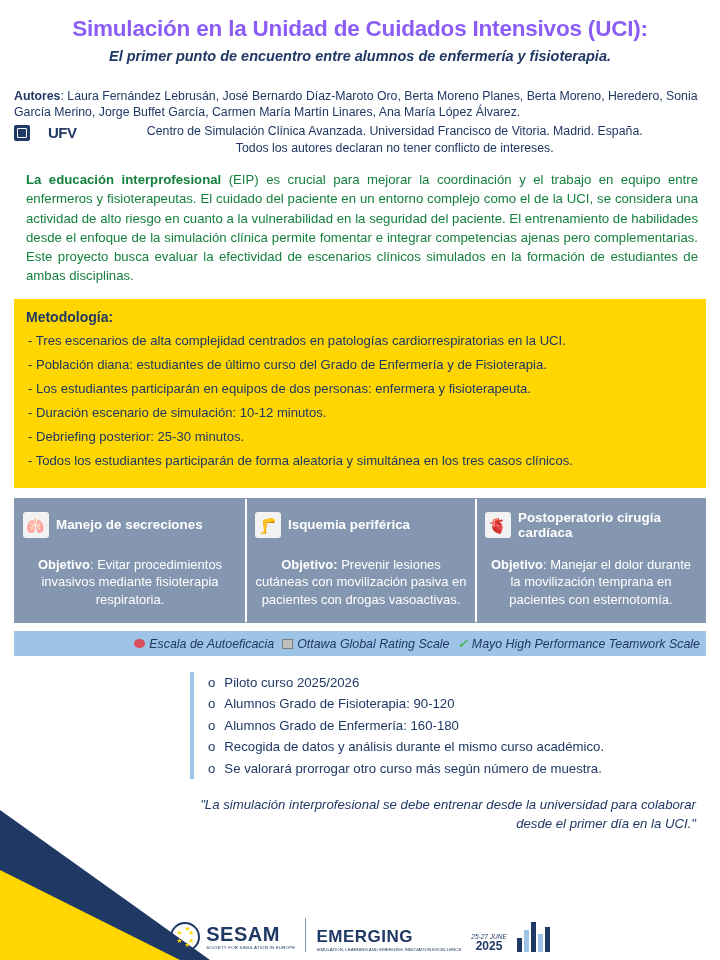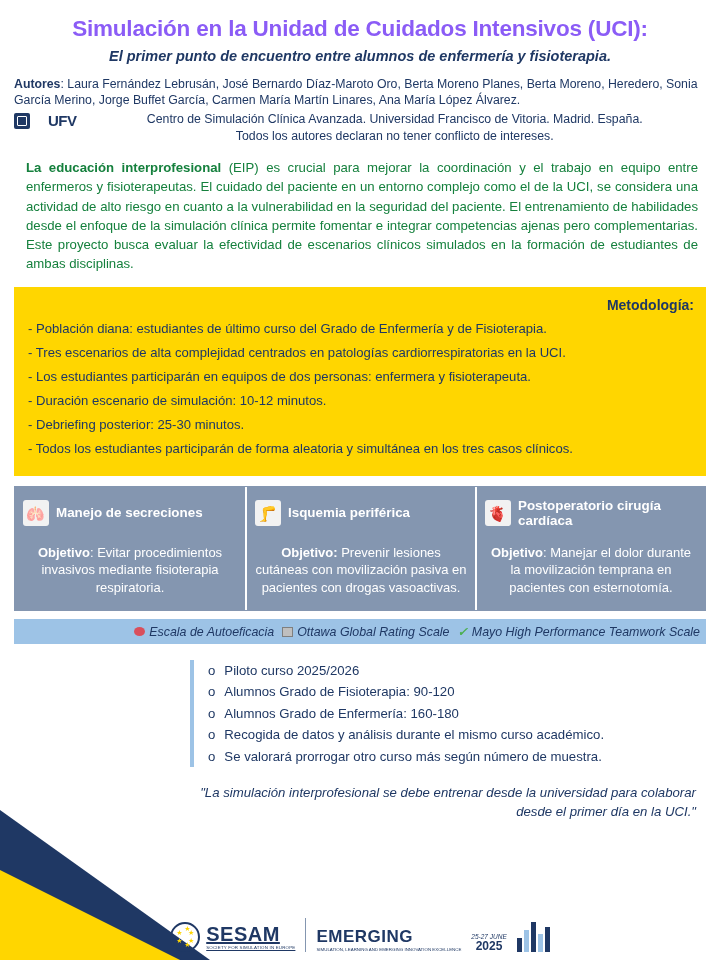--- a/index.html
+++ b/index.html
@@ -43,21 +43,21 @@
   .subtitle {
     text-align:center;
     font-size: 14.5px;
     font-weight: bold;
     font-style: italic;
     color:#1f3864;
     margin-top: 6px;
   }
 
   .authors {
-    margin-top: 12px;
+    margin-top: 24px;
     font-size: 12.3px;
     line-height: 1.35;
     color:#1f3864;
     text-align:left;
   }
   .authors b { font-weight:bold; }
 
   .affil-row {
     display:flex; align-items:flex-start; gap:7px;
     margin-top: 2px;
@@ -90,21 +90,21 @@
   .abstract b { font-weight:bold; }
 
   
   .method {
     margin-top: 14px;
     background:#ffd600;
     padding: 10px 12px 12px 12px;
     color:#1f3864;
   }
   .method-title {
-    text-align:right; font-weight:bold; font-size:14px; 
+    text-align:left; font-weight:bold; font-size:14px; 
   }
   .method-item {
     font-size: 13.1px; line-height:1.3; margin: 7px 0 7px 2px;
   }
 
   
   .scenarios {
     display:flex;
     margin-top: 10px;
     background:#8496b0;
@@ -185,21 +185,21 @@
   .sesam {
     display:flex; align-items:center; gap:6px;
   }
   .eu-circle {
     width:30px;height:30px;border-radius:50%;
     border:2px solid #1f3864;
     position:relative;
     display:flex;align-items:center;justify-content:center;
   }
   .eu-star { position:absolute; color:#ffd600; font-size:7px; }
-  .sesam-txt { line-height:1;text-decoration:underline; }
+  .sesam-txt { line-height:1; }
   .sesam-main { font-weight:bold; font-size:20px; color:#1f3864; letter-spacing:0.5px;}
   .sesam-sub { font-size:4.4px; color:#1f3864; letter-spacing:0.2px; margin-top:2px;}
   .divider-v { width:1px; height:34px; background:#8496b0; }
   .valencia {
     line-height:1;
   }
   .val-main { font-weight:bold; font-size:17px; color:#1f3864; letter-spacing:0.5px;}
   .val-sub { font-size:4.4px; color:#1f3864; margin-top:3px;}
   .year-block { text-align:center; line-height:1; color:#1f3864; }
   .year-small { font-size:6.5px; font-style:italic;}
@@ -235,22 +235,22 @@
       <div>Todos los autores declaran no tener conflicto de intereses.</div>
     </div>
   </div>
 
   <div class="abstract">
     <b>La educación interprofesional</b><span> (EIP) es crucial para mejorar la coordinación y el trabajo en equipo entre enfermeros y fisioterapeutas. El cuidado del paciente en un entorno complejo como el de la UCI, se considera una actividad de alto riesgo en cuanto a la vulnerabilidad en la seguridad del paciente. El entrenamiento de habilidades desde el enfoque de la simulación clínica permite fomentar e integrar competencias ajenas pero complementarias. Este proyecto busca evaluar la efectividad de escenarios clínicos simulados en la formación de estudiantes de ambas disciplinas.</span>
   </div>
 
   <div class="method">
     <div class="method-title">Metodología:</div>
+    <div class="method-item">- Tres escenarios de alta complejidad centrados en patologías cardiorrespiratorias en la UCI.</div>
     <div class="method-item">- Población diana: estudiantes de último curso del Grado de Enfermería y de Fisioterapia.</div>
-    <div class="method-item">- Tres escenarios de alta complejidad centrados en patologías cardiorrespiratorias en la UCI.</div>
     <div class="method-item">- Los estudiantes  participarán en equipos de dos personas: enfermera y fisioterapeuta.</div>
     <div class="method-item">- Duración escenario de simulación: 10-12 minutos.</div>
     <div class="method-item">- Debriefing posterior: 25-30 minutos.</div>
     <div class="method-item">- Todos los estudiantes participarán de forma aleatoria y simultánea en los tres casos clínicos.</div>
   </div>
 
   <div class="scenarios">
 
     <div class="scen">
       <div class="scen-head">

